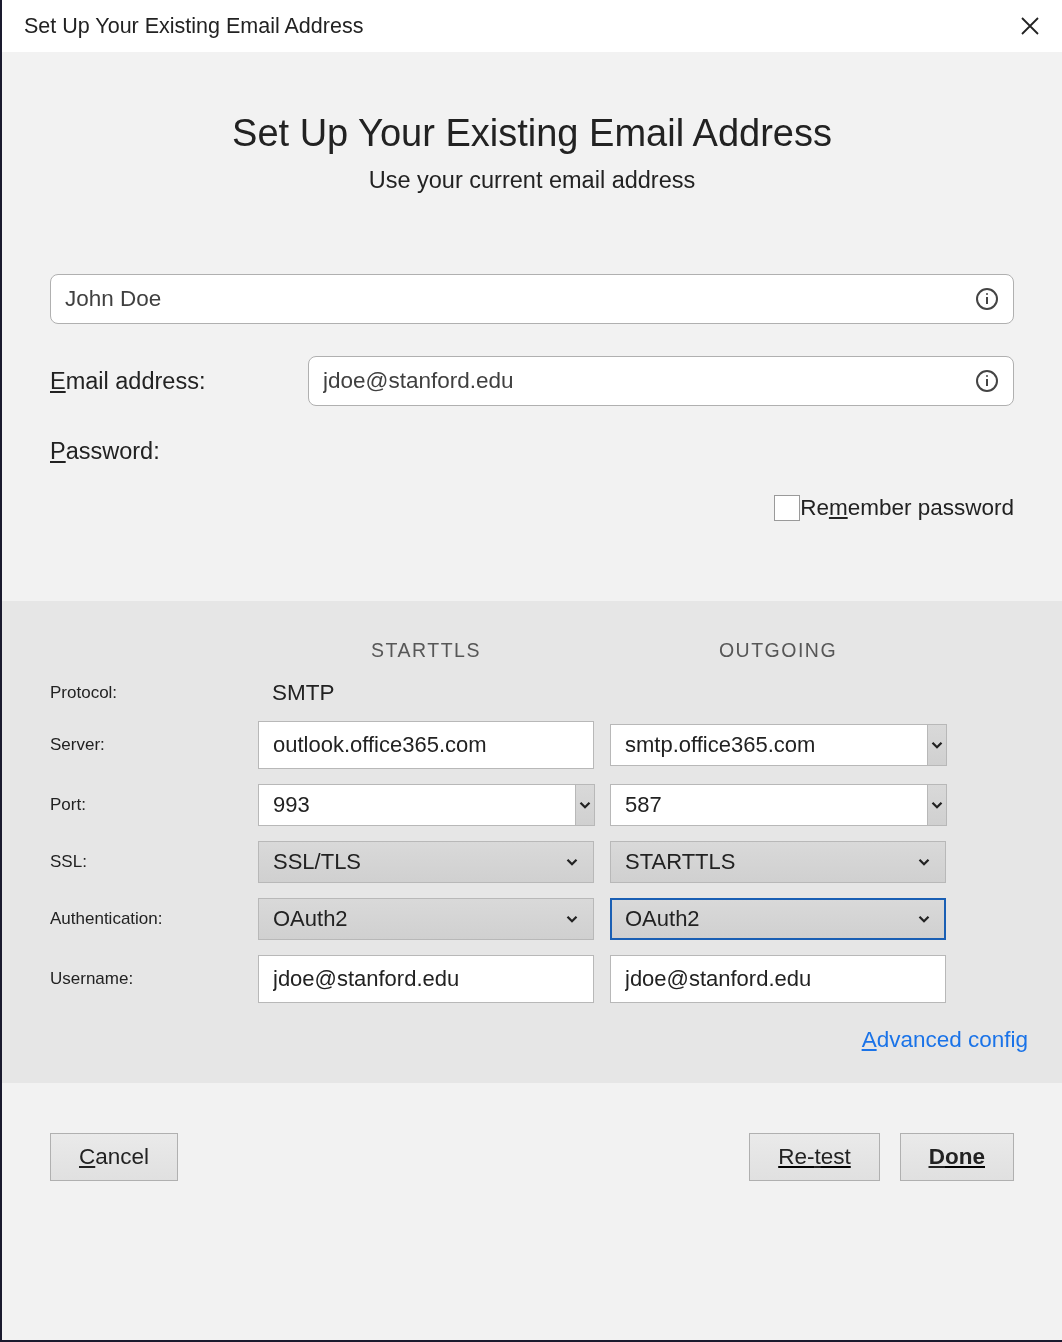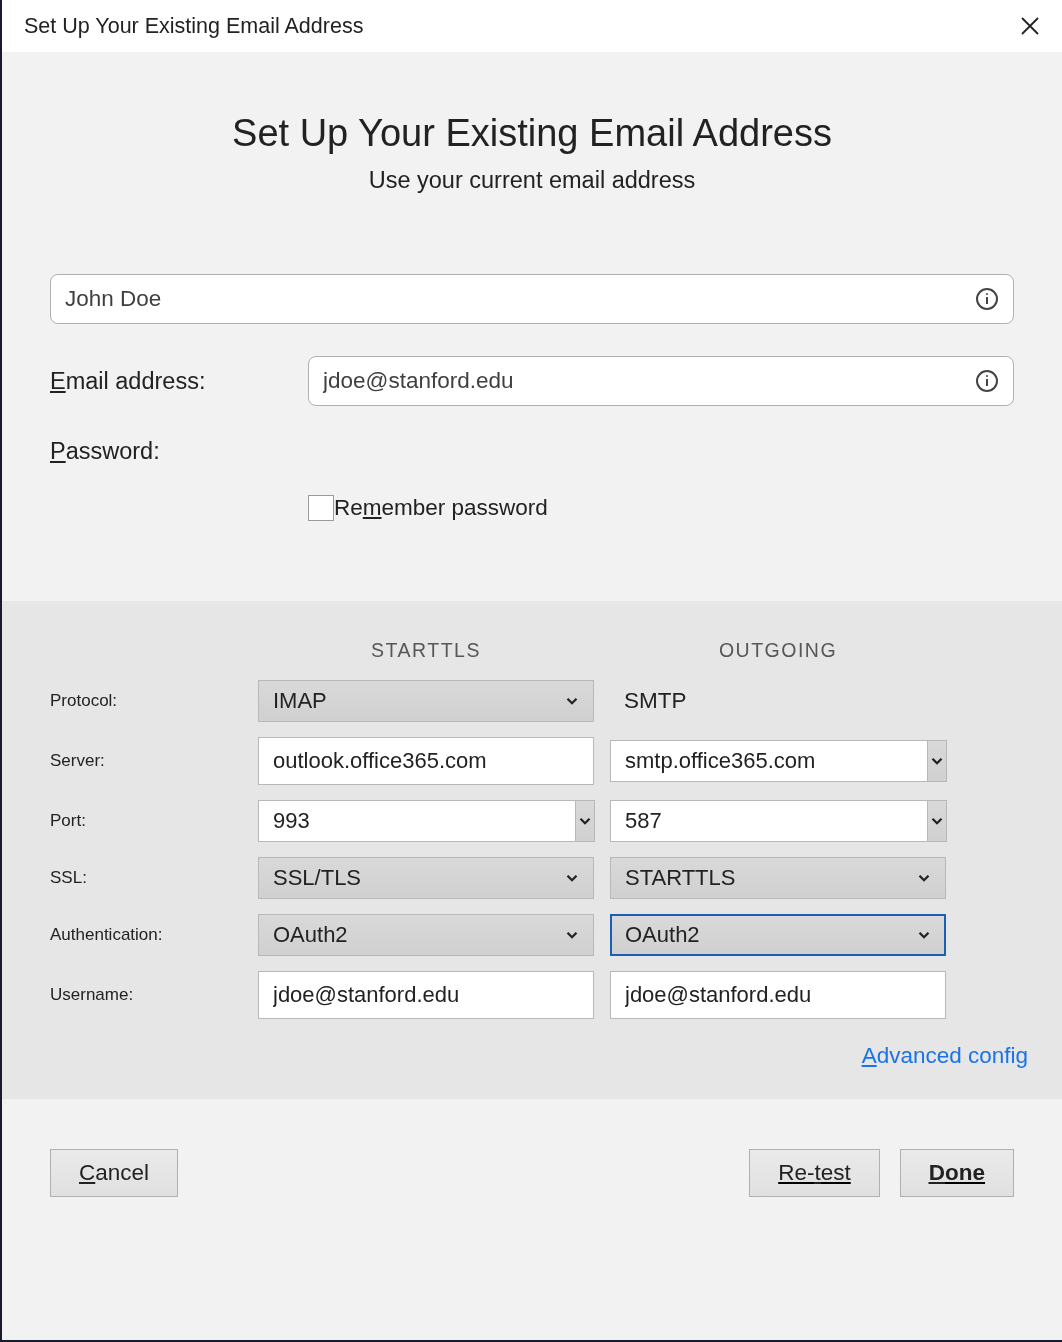--- a/index.html
+++ b/index.html
@@ -92,20 +92,21 @@
     display: flex;
     align-items: center;
     justify-content: center;
     color: #444;
   }
   .checkbox-row {
     display: flex;
     align-items: center;
     margin-left: 258px;
     margin-top: -2px;
+    justify-content: flex-end;
   }
   .checkbox {
     width: 26px;
     height: 26px;
     border: 1px solid #9a9a9a;
     background: #fff;
     cursor: pointer;
   }
   .checkbox-label {
     font-size: 22.5px;
@@ -291,28 +292,20 @@
   <div class="content-lower">
 
     <div class="server-header-row">
       <div class="label-col"></div>
       <div class="in-col col-header">STARTTLS</div>
       <div class="out-col col-header">OUTGOING</div>
     </div>
 
     <div class="server-row">
       <div class="label-col server-label">Protocol:</div>
-      <div class="in-col">
-        <div class="select">
-          <span>IMAP</span>
-          <svg class="select-chevron" width="18" height="18" viewBox="0 0 24 24" fill="none" stroke="#222" stroke-width="3">
-              <path d="M6 9l6 6 6-6"></path>
-            </svg>
-        </div>
-      </div>
       <div class="out-col">
         <div class="static-text">SMTP</div>
       </div>
     </div>
 
     <div class="server-row">
       <div class="label-col server-label">Server:</div>
       <div class="in-col">
         <input class="textinput-srv" value="outlook.office365.com" style="">
       </div>

